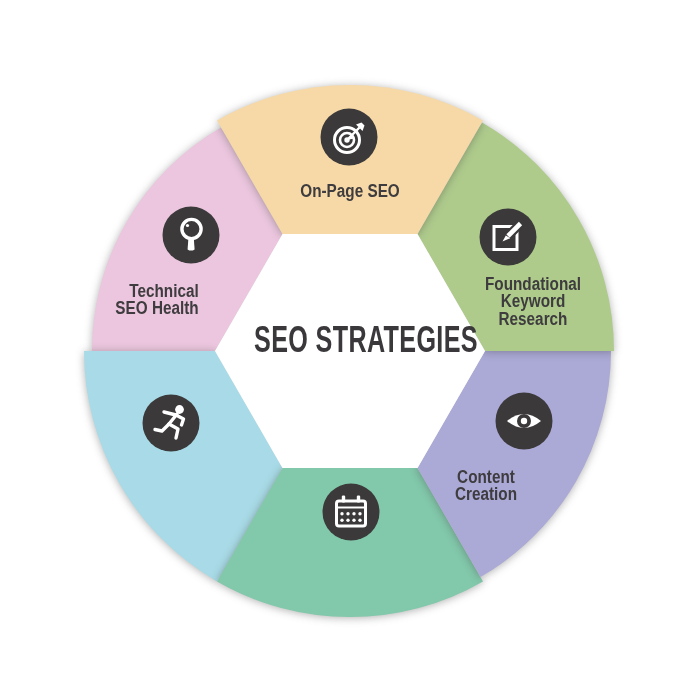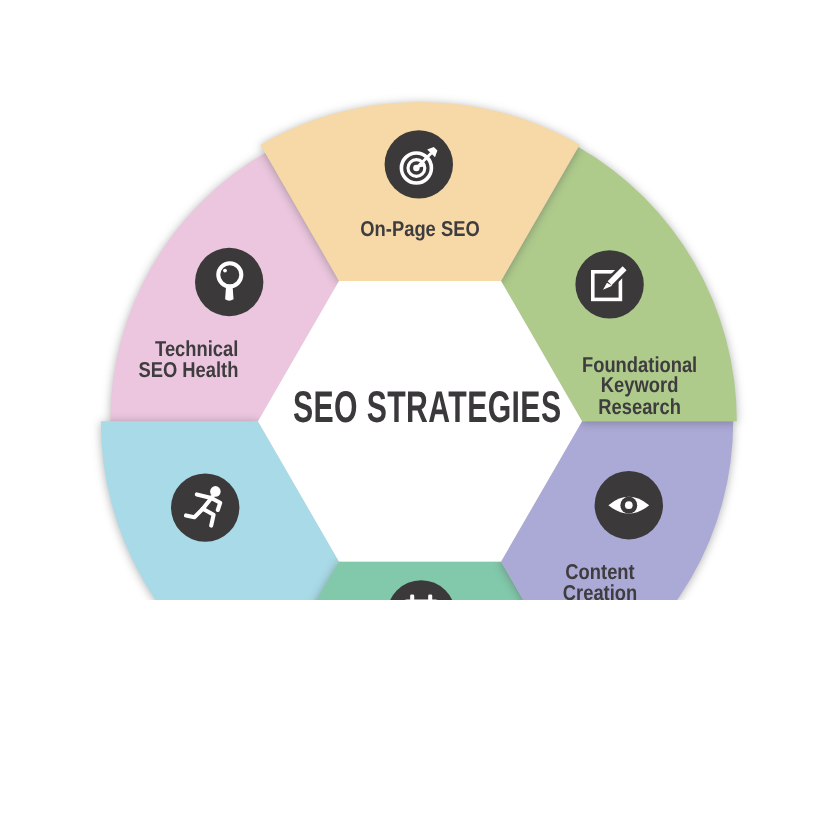--- a/index.html
+++ b/index.html
@@ -6,21 +6,21 @@
     margin: 0;
     padding: 0;
     background: #ffffff;
     width: 700px;
     height: 700px;
     font-family: "Liberation Sans", sans-serif;
   }
   .stage {
     position: relative;
     width: 700px;
-    height: 500px;
+    height: 700px;
     overflow: hidden;
   }
   .stage svg {
     position: absolute;
     left: 0;
     top: 0;
   }
   .seg {
     filter: drop-shadow(0 1px 4px rgba(60,60,60,0.40));
   }
@@ -130,31 +130,31 @@
       <circle cx="0" cy="0" r="28.5" fill="#3B393A"></circle>
       <circle cx="0.5" cy="-6" r="9.6" fill="none" stroke="#fff" stroke-width="3.4"></circle>
       <circle cx="-3.5" cy="-9.5" r="1.6" fill="#fff"></circle>
       <path d="M -2.6 3.2 L 2.8 3.2 L 3.6 14.4 Q 0 16.8 -3.4 14.4 Z" fill="#fff"></path>
     </g>
   </svg>
 
   <div class="label" style="left:350px; top:182px;">
     <span class="cond">On-Page SEO</span>
   </div>
-  <div class="label" style="left:533px; top:313px;">
+  <div class="label" style="left:533px; top:293px;">
     <span class="cond">Foundational
 Keyword
 Research</span>
   </div>
-  <div class="label" style="left:500px; top:477px;">
+  <div class="label" style="left:486px; top:477px;">
     <span class="cond">Content
 Creation</span>
   </div>
   <div class="label" style="left:157px; top:291px;text-align:right;">
     <span class="cond">Technical
 SEO Health</span>
   </div>
 
-  <div class="title" style="left:356px; top:340px;">
+  <div class="title" style="left:366px; top:340px;">
     <span class="cond">SEO STRATEGIES</span>
   </div>
 
 </div>
 
 </body></html>

